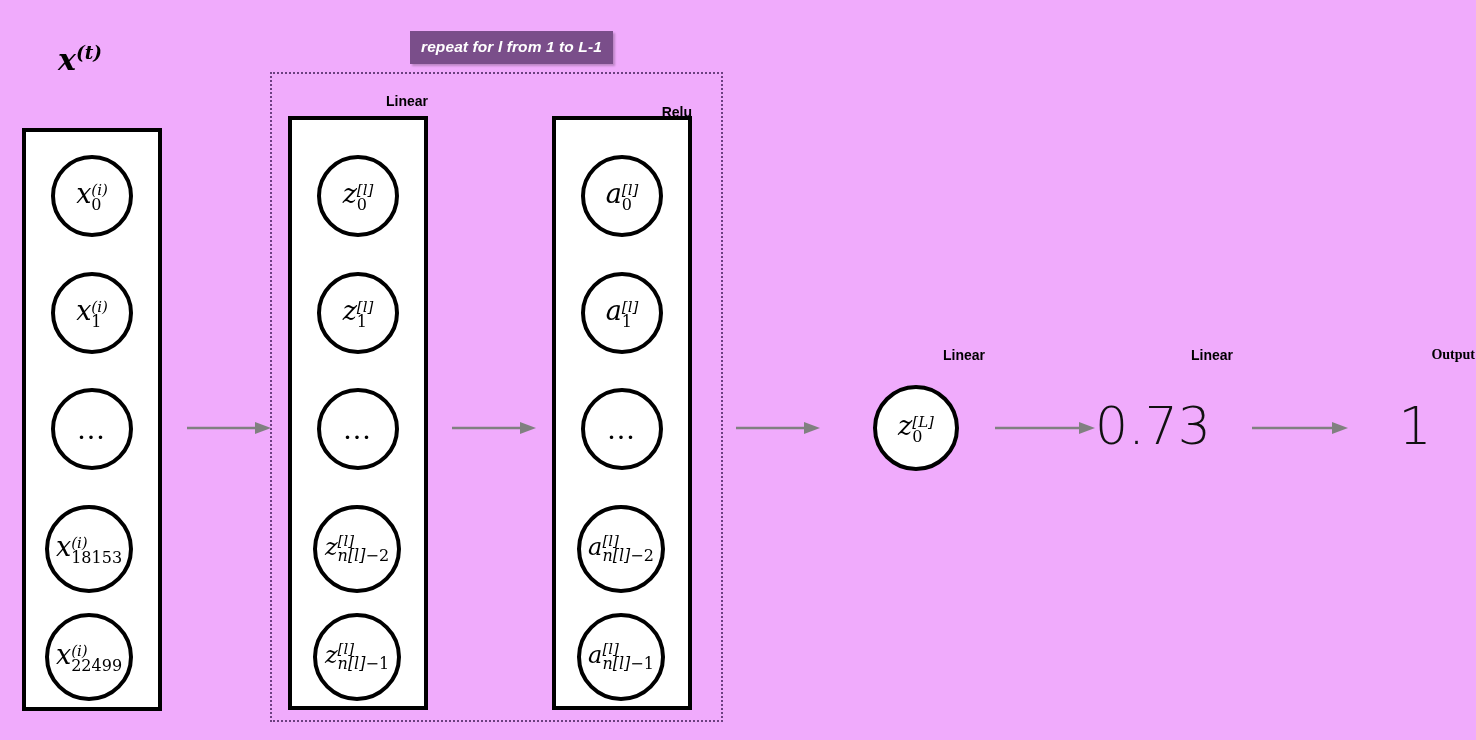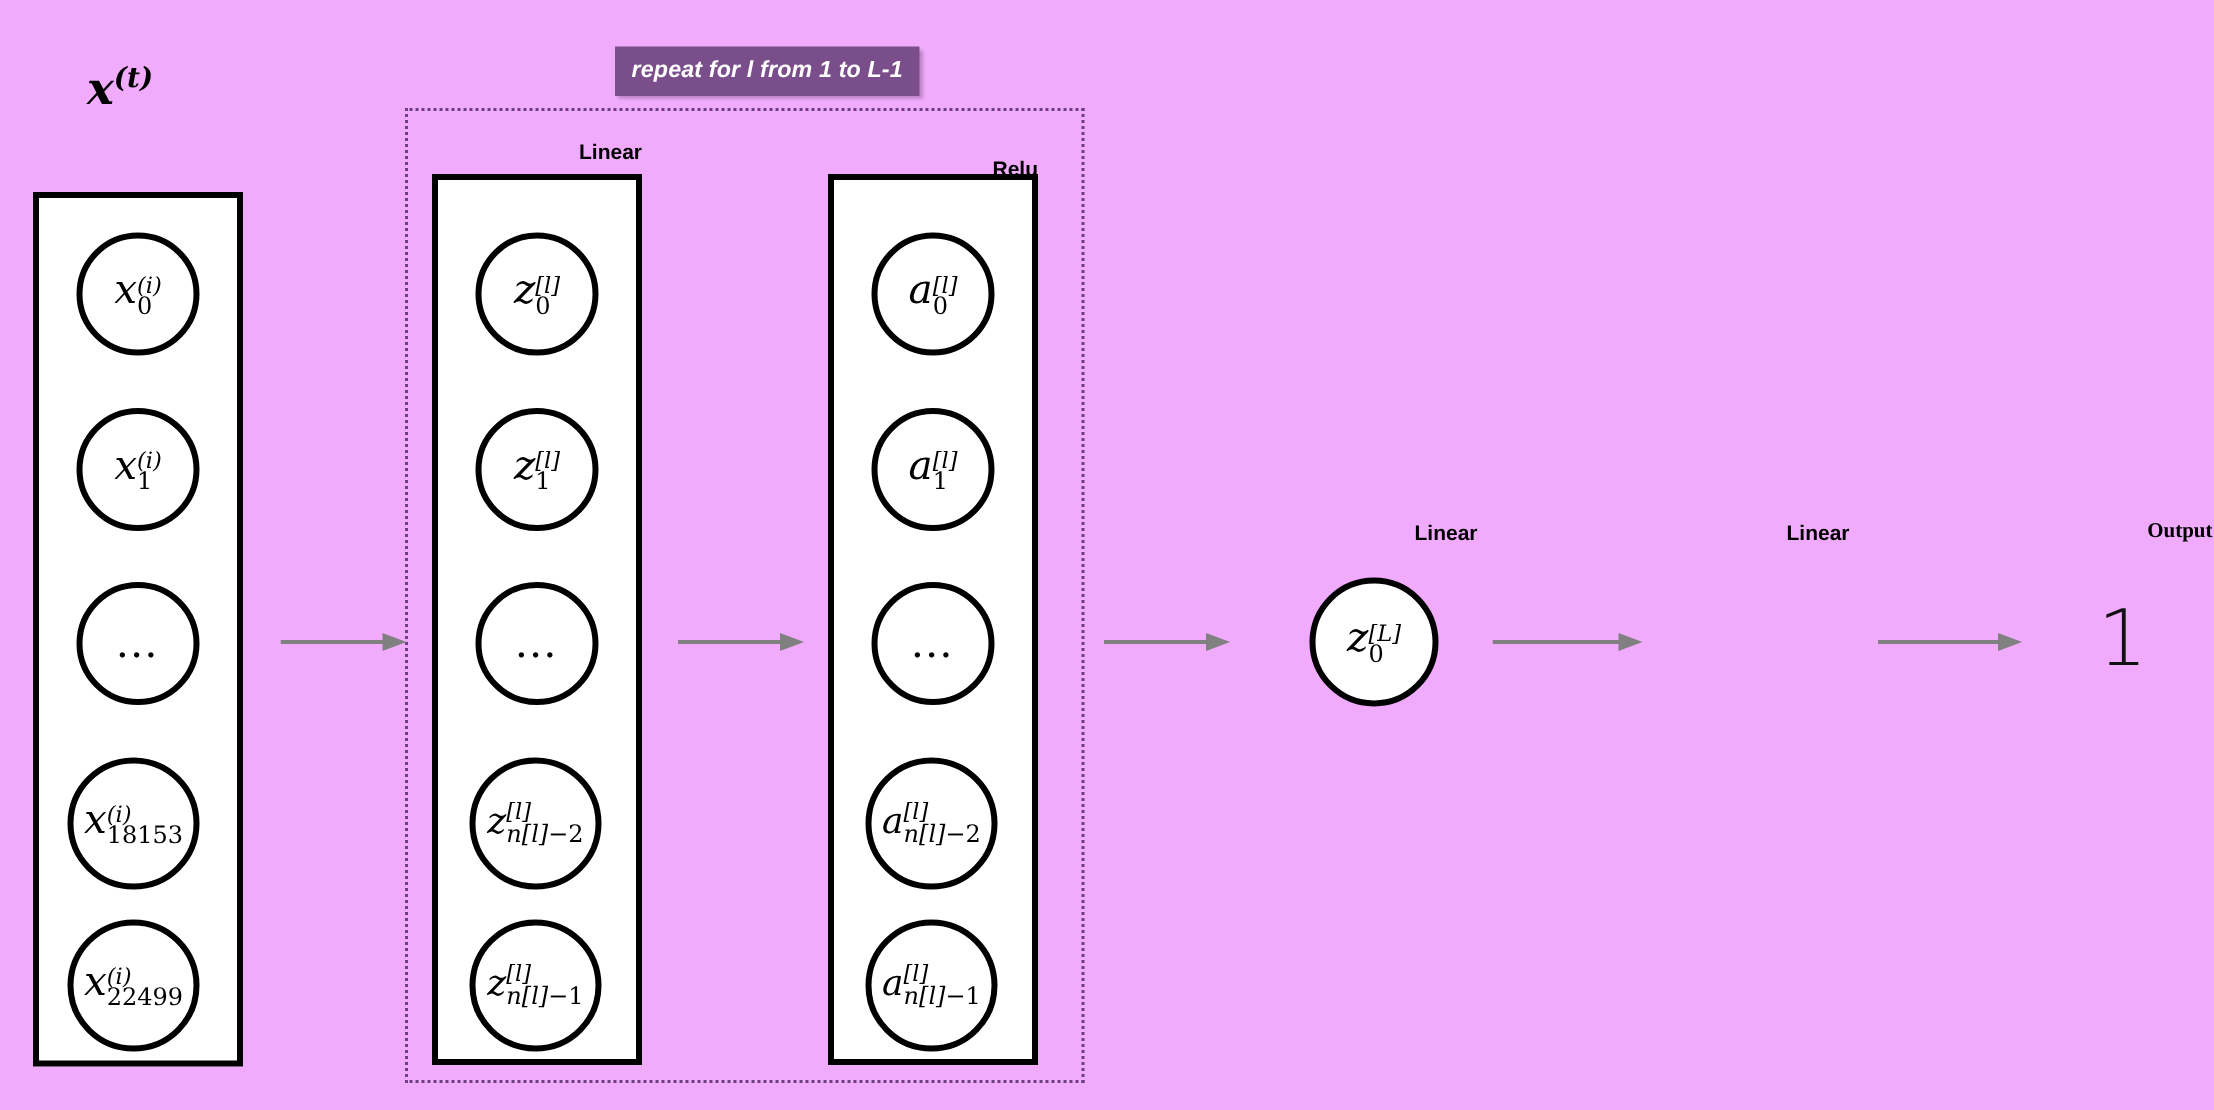--- a/index.html
+++ b/index.html
@@ -253,20 +253,21 @@
 
   <div class="arrow" style="left:995px; top:418px;">
     <svg width="100" height="20" viewBox="0 0 100 20">
       <line x1="0" y1="10" x2="86" y2="10" stroke="#808080" stroke-width="2.6"></line>
       <polygon points="84,4 100,10 84,16" fill="#808080"></polygon>
     </svg>
   </div>
 
   <div class="abs col-title" style="left:1073px; top:347px; width:160px;">Linear</div>
 
+  <div class="abs scalar" style="left:1073px; top:400px; width:160px;">0.73</div>
 
   <div class="arrow" style="left:1252px; top:418px;">
     <svg width="96" height="20" viewBox="0 0 96 20">
       <line x1="0" y1="10" x2="82" y2="10" stroke="#808080" stroke-width="2.6"></line>
       <polygon points="80,4 96,10 80,16" fill="#808080"></polygon>
     </svg>
   </div>
 
   <div class="abs col-title" style="left:1355px; top:347px; width:120px;font-family:Liberation Serif, serif;">Output</div>
 

